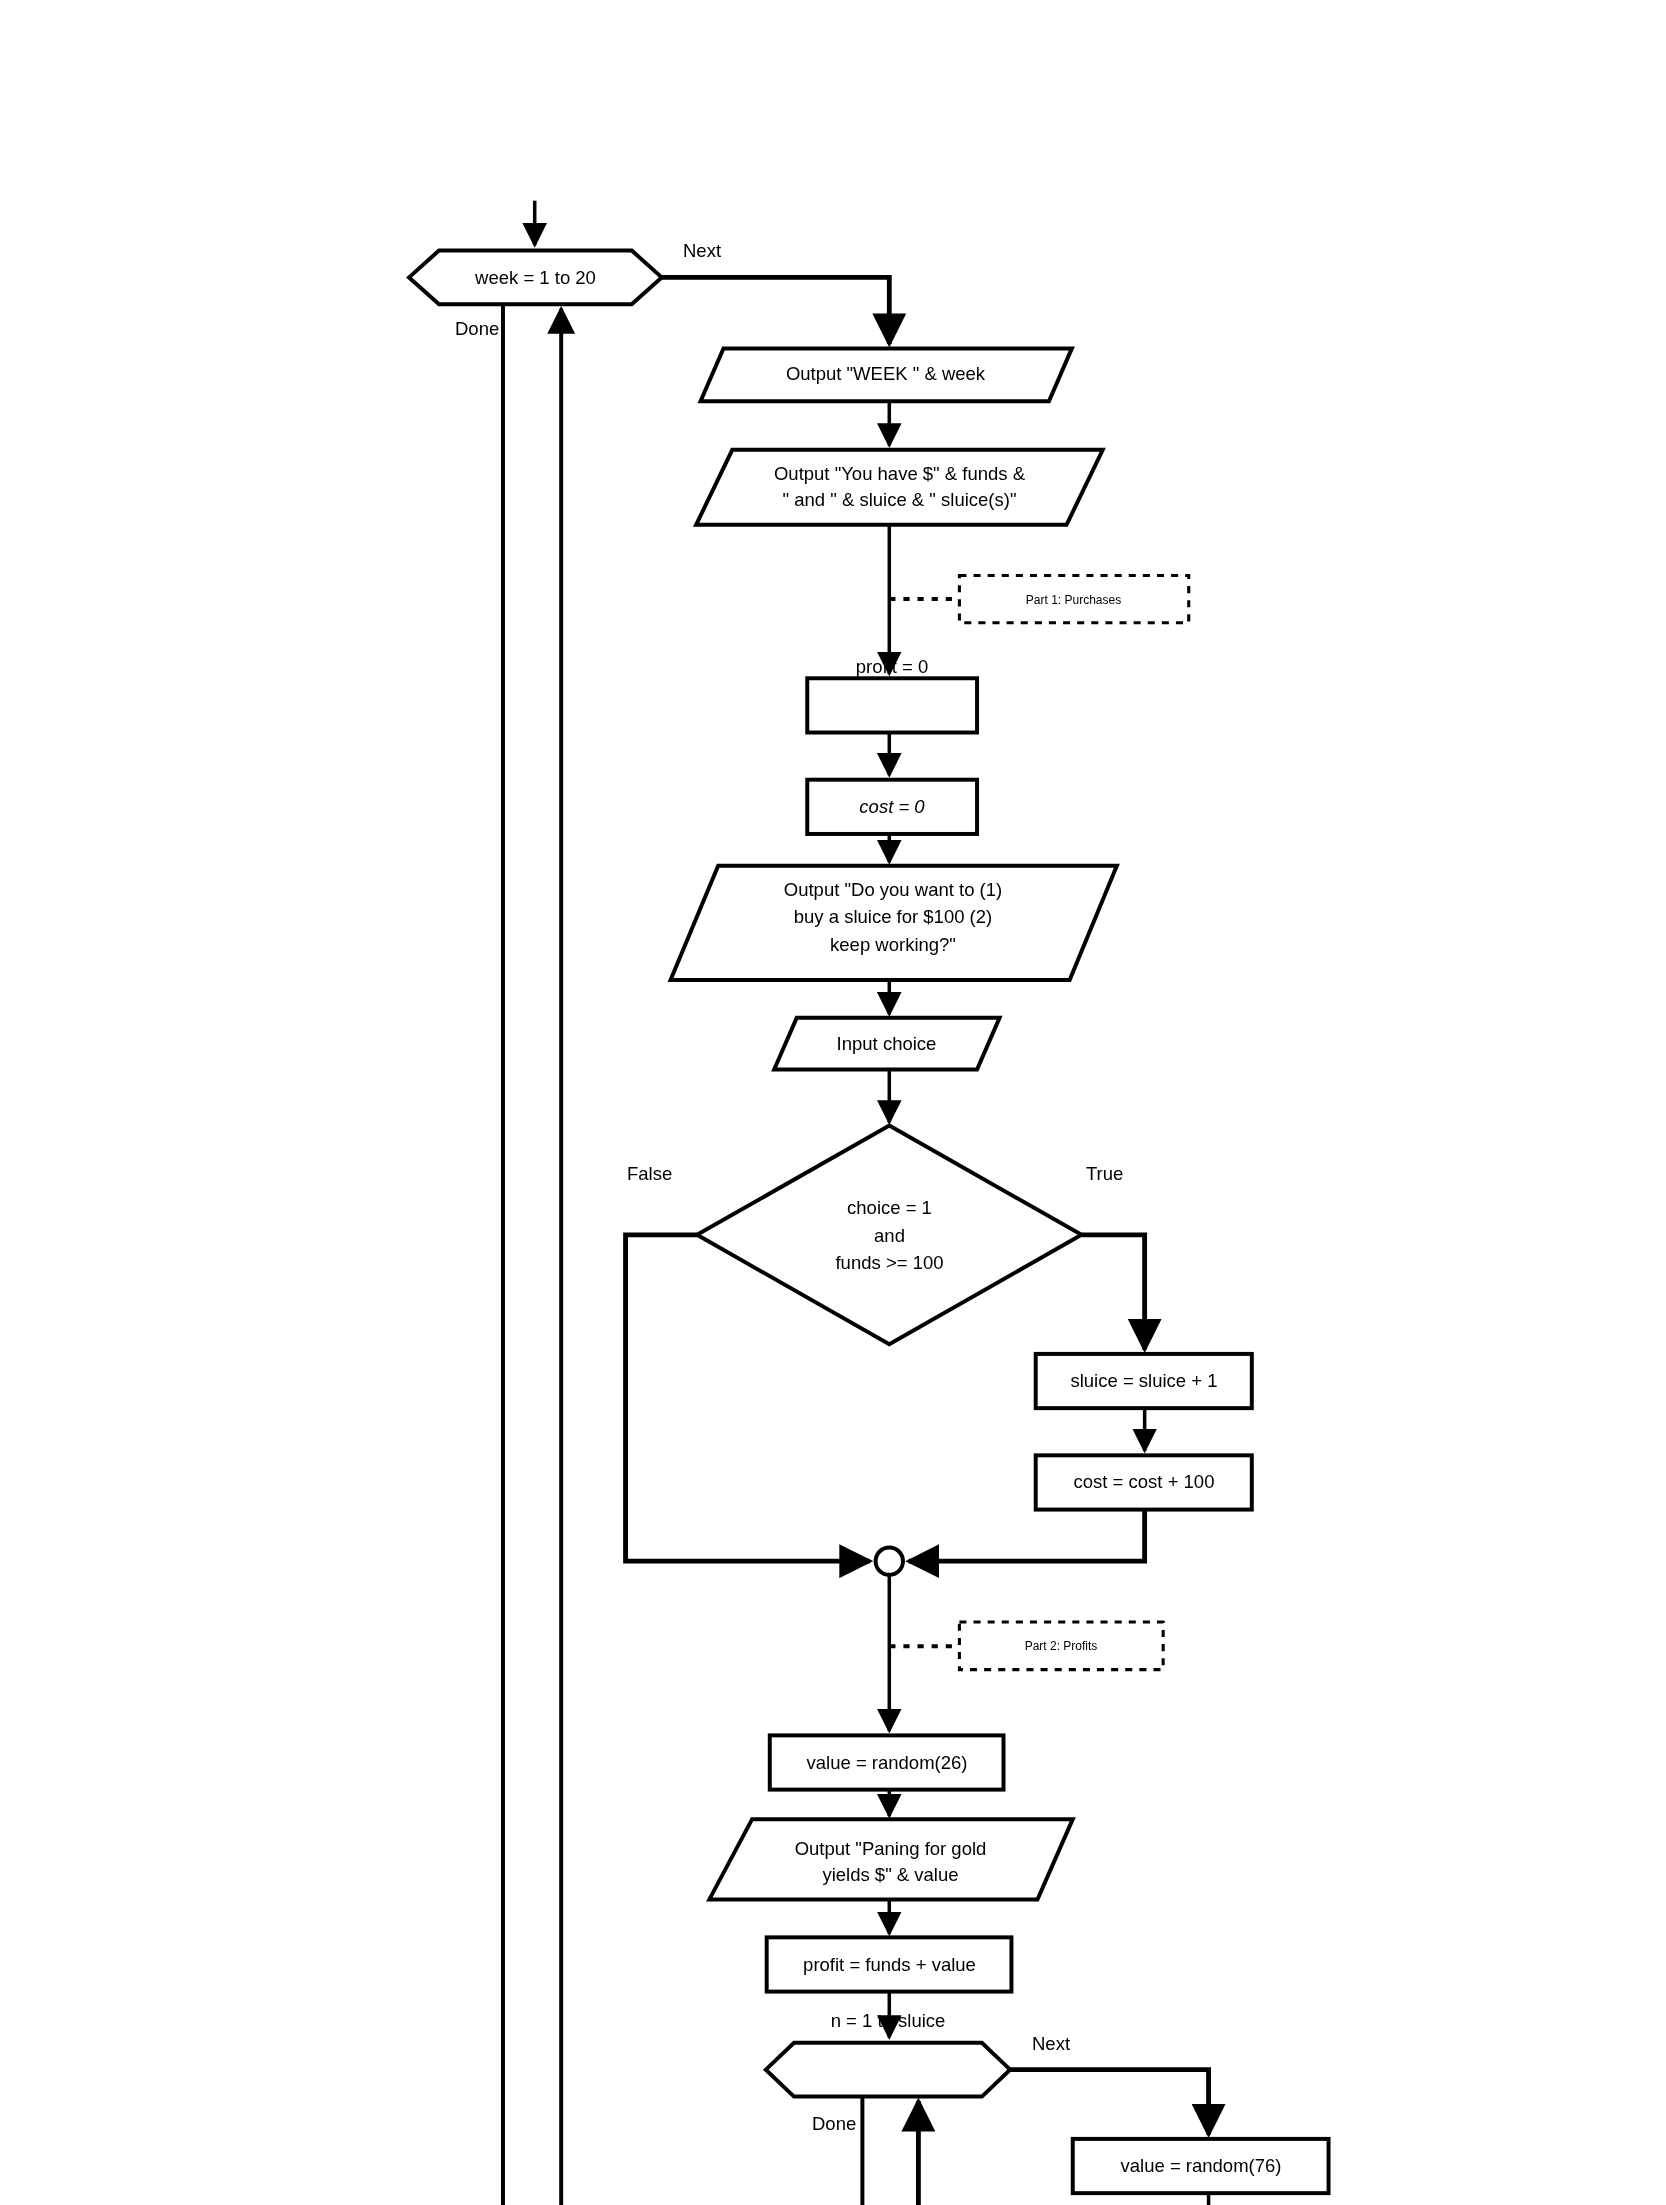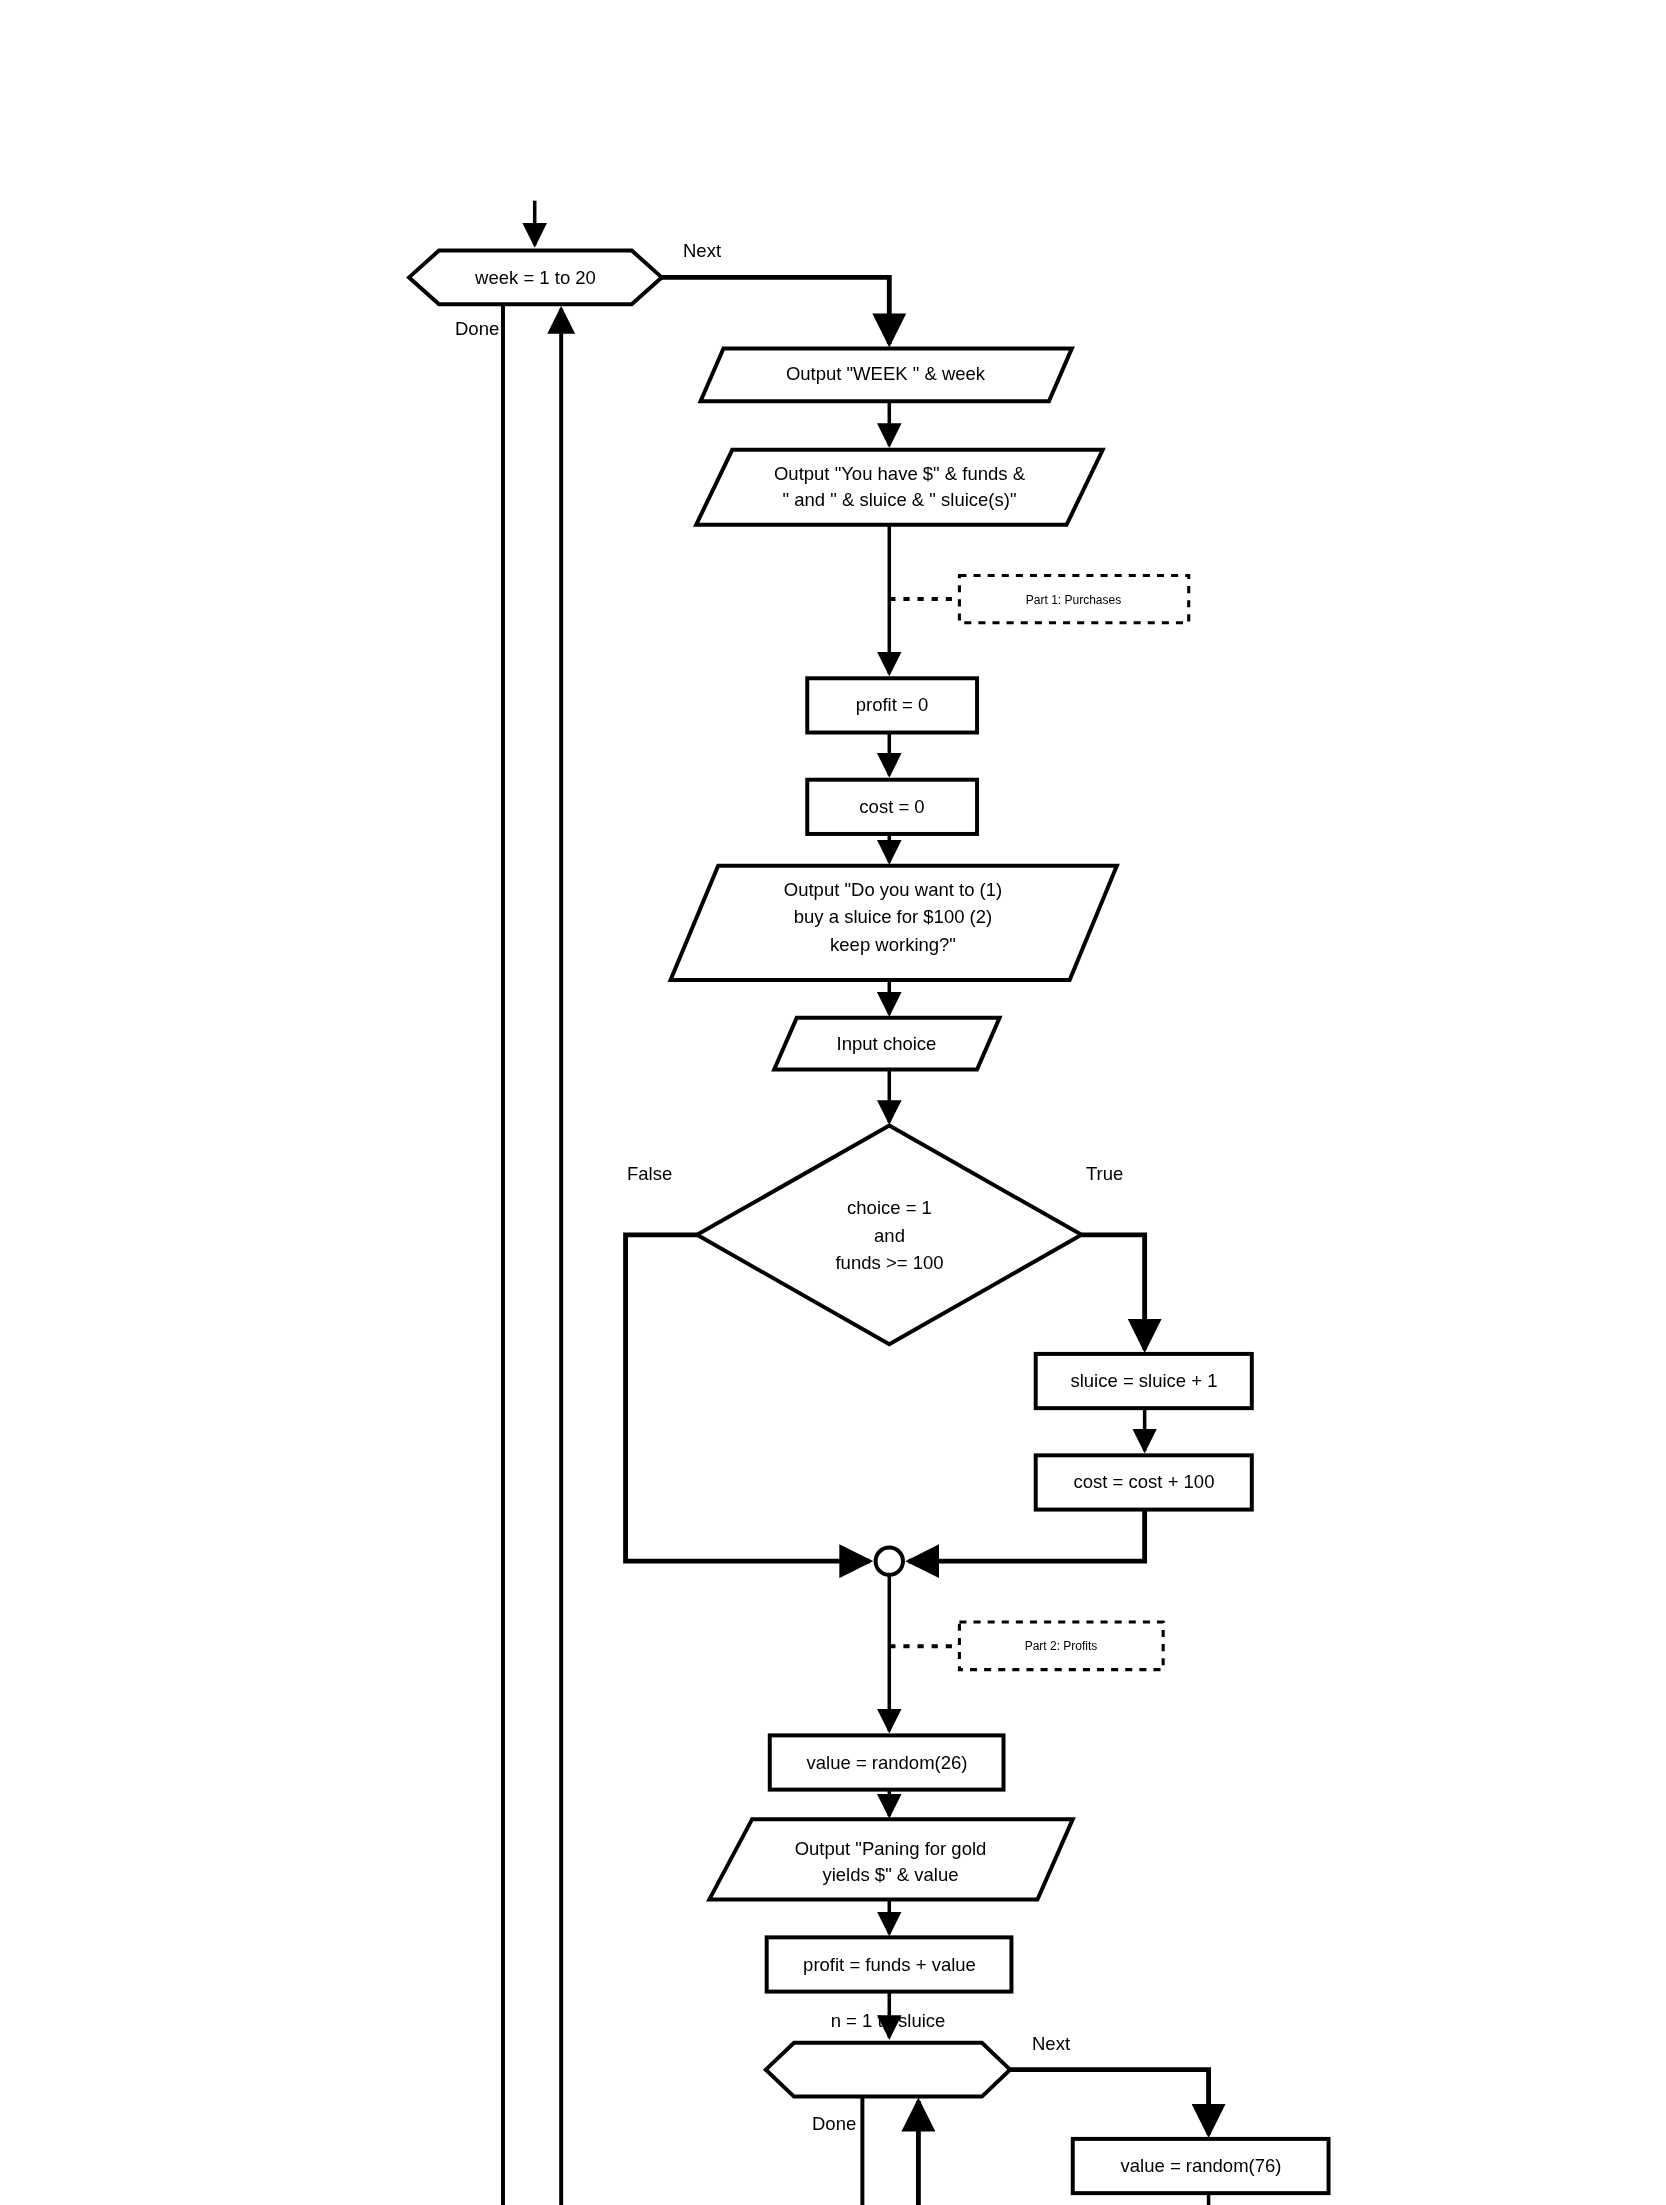--- a/index.html
+++ b/index.html
@@ -162,23 +162,23 @@
     </g>
   </svg>
 
   <div class="shape-text" style="left:409px;  top:251px;  width:253px;  height:54px;">week = 1 to 20</div>
 
   <div class="shape-text" style="left:700px; top:348px;  width:371px;  height:53px;">Output "WEEK " &amp; week</div>
 
   <div class="shape-text" style="left:696px; top:450px; width:407px;  height:37px; align-items:flex-end;">Output "You have $" &amp; funds &amp;</div>
   <div class="shape-text" style="left:696px; top:487px; width:407px;  height:37px; align-items:flex-start;">" and " &amp; sluice &amp; " sluice(s)"</div>
 
-  <div class="shape-text" style="left:807px; top:678px; width:170px;  height:54px;">profit = 0</div>
-
-  <div class="shape-text" style="left:807px; top:780px; width:170px;  height:54px;">cost = 0</div>
+  <div class="shape-text" style="left:807px; top:640px; width:170px;  height:54px;">profit = 0</div>
+
+  <div class="shape-text" style="left:807px; top:780px; width:170px;  height:54px;font-style:italic;">cost = 0</div>
 
   <div class="shape-text" style="left:670px; top:877px; width:446px; height:27px;">Output "Do you want to (1)</div>
   <div class="shape-text" style="left:670px; top:904px; width:446px; height:27px;">buy a sluice for $100 (2)</div>
   <div class="shape-text" style="left:670px; top:932px; width:446px; height:27px;">keep working?"</div>
 
   <div class="shape-text" style="left:774px; top:1018px; width:225px;  height:52px;">Input choice</div>
 
   <div class="shape-text" style="left:697px; top:1195px; width:385px;  height:27px;">choice = 1</div>
   <div class="shape-text" style="left:697px; top:1223px; width:385px;  height:27px;">and</div>
   <div class="shape-text" style="left:697px; top:1250px; width:385px;  height:27px;">funds &gt;= 100</div>

